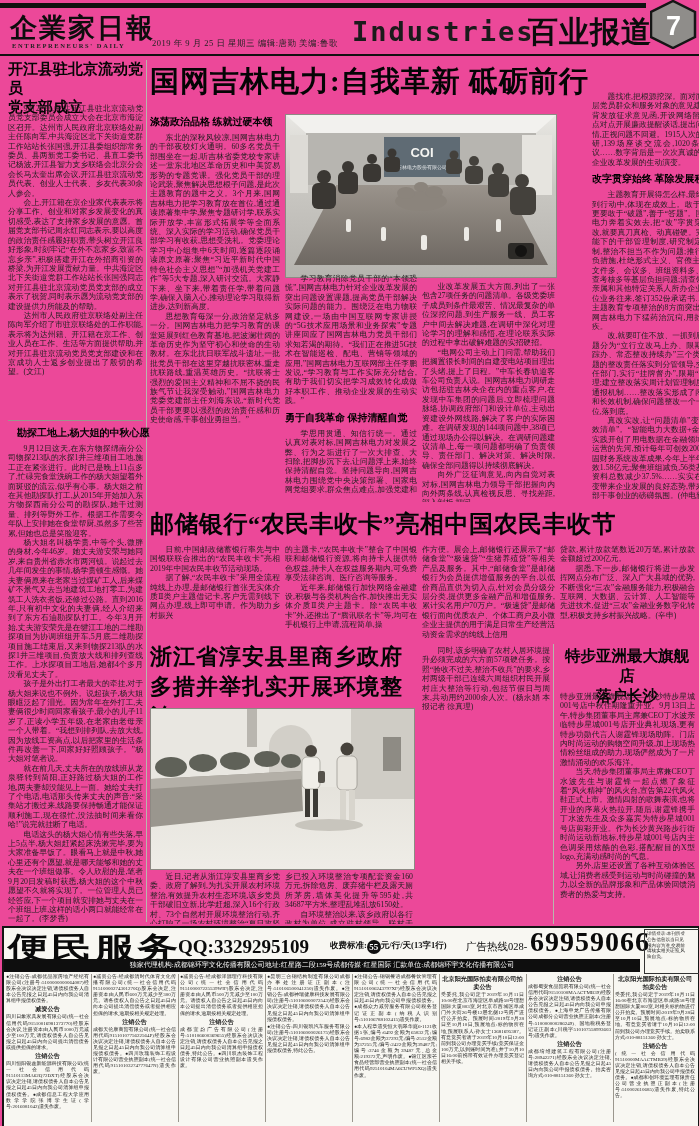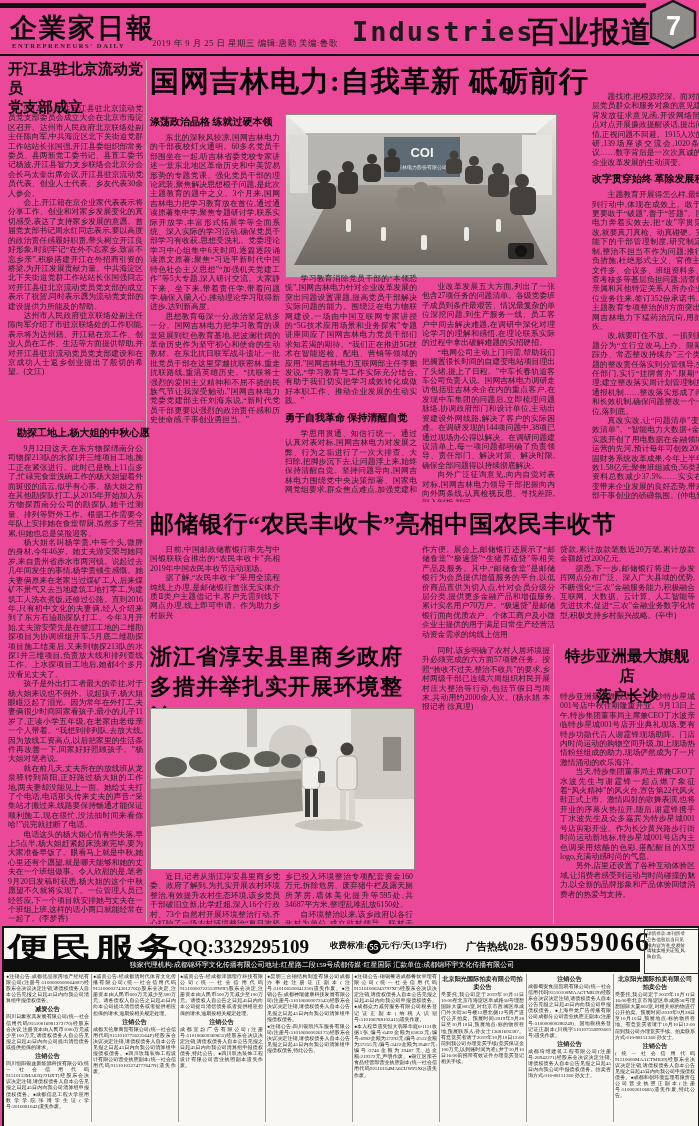--- a/index.html
+++ b/index.html
@@ -32,21 +32,21 @@
   .hl-tebu{font-size:15.5px;line-height:20px;text-align:center;}
   
   .photo{position:absolute;border:1px solid #8d8a83;background:#cfcdc8;}
   
   .footerbox{left:2px;top:926px;width:694px;height:198px;border:2px solid #141414;background:#f8f7f2;}
   .bm-title{left:8px;top:928px;font-size:30px;font-weight:900;transform:scaleX(1.35);transform-origin:left;letter-spacing:2px;color:#0a0a0a;}
   .bm-qq{left:178px;top:936px;font-size:19px;font-weight:900;color:#0a0a0a;}
   .bm-fee{left:330px;top:940px;font-size:8.5px;font-weight:bold;color:#111;}
   .fee-circle{display:inline-block;width:14px;height:14px;border-radius:50%;background:#111;color:#fff;
               font-size:9px;line-height:14px;text-align:center;vertical-align:-2px;font-weight:bold;}
-  .bm-hotlbl{left:466px;top:940px;font-size:10.5px;font-weight:700;color:#0a0a0a;}
+  .bm-hotlbl{left:466px;top:940px;font-size:10.5px;font-weight:400;color:#0a0a0a;}
   .bm-hotnum{left:530px;top:926px;font-size:28px;font-weight:900;letter-spacing:1px;color:#0a0a0a;}
   .bm-bar{left:4px;top:959px;width:636px;height:13px;background:#0e0e0e;color:#fff;font-size:7px;line-height:13px;display:flex;justify-content:center;padding:0 6px;box-sizing:border-box;}
   .bm-notice{left:644px;top:929px;width:51px;height:41px;border:1px solid #333;font-size:4.6px;line-height:5.8px;padding:1px 2px;color:#222;overflow:hidden;}
   .adcol{position:absolute;top:974px;height:148px;width:83px;font-size:5px;line-height:6.1px;text-align:justify;overflow:hidden;color:#1f1f1f;}
   .adcol .adh{font-weight:bold;text-align:center;font-size:6.2px;line-height:8px;margin:1px 0;}
   .adcol .adh:empty,.adcol .adp:empty{display:none;}
   .adcol .adp{margin:0 0 1px 0;}
   .addiv{position:absolute;top:974px;height:148px;width:1px;background:#9b978e;}
 </style>
 </head>
@@ -174,20 +174,24 @@
     <p class="p">主题教育开展得怎么样,最终要落实到行动中,体现在成效上。敢于“提问”,更要敢于“破题”,善于“答题”。国网吉林电力奔着实效去,把“改”字贯穿始终。改,就要真刀真枪、动真碰硬。完善能上能下的干部管理制度,研究制定容错机制,整治不担当不作为问题;推行15项减负措施,杜绝形式主义、官僚主义,破除文件多、会议多、班组资料多、监督检查考核多等基层负担问题;清查领导干部亲属和其他特定关系人所办企业与本单位业务往来,签订352份承诺书……瞄准主题教育专项整治的8方面突出问题,国网吉林电力下猛药治沉疴,用拙力破顽疾。</p>
     <p class="p">改,就要盯住不放、一抓到底。将问题分为“立行立改马上办、限期整改跟踪办、常态整改持续办”三个类型;将问题的整改责任落实到分管领导,交办到责任部门,实行“挂牌督办”,限期“销号”管理;建立整改落实周计划管理制度和定期通报机制……整改落实形成了闭环管理和长效机制,确保问题整改一个一个抓到位,落到底。</p>
     <p class="p">真改实改,让“问题清单”变成了“成效清单”。“智能电力大数据+金融”创新实践开创了用电数据在金融领域商业化运营的先河,预计每年可创效200万元;巩固财务系统改革成果,今年上半年综合创效1.58亿元;聚焦班组减负,56类基层班组资料总数减少37.5%……实实在在的改变带来企业发展的良好态势,带来党员干部干事创业的磅礴氛围。(仲电新)</p>
   </div>
 
   <div class="hl hl-youchu abs" style="left:150px;top:508px;width:549px;">邮储银行“农民丰收卡”亮相中国农民丰收节</div>
   <div class="art" style="left:150px;top:545px;width:130px;height:94px;">
     <p class="p">日前,中国邮政储蓄银行率先与中国银联联合推出的“农民丰收卡”亮相2019年中国农民丰收节活动现场。</p>
     <p class="p">据了解,“农民丰收卡”采用全流程纯线上办理,是邮储银行首张无实体介质Ⅱ类户主题借记卡,客户无需到线下网点办理,线上即可申请。作为助力乡村振兴</p>
   </div>
+  <div class="art" style="left:285px;top:545px;width:132px;height:94px;">
+    <p class="p" style="text-indent:0;">的主题卡,“农民丰收卡”整合了中国银联和邮储银行资源,将向持卡人提供特色权益,持卡人在权益服务期内,可免费享受法律咨询、医疗咨询等服务。</p>
+    <p class="p">近年来,邮储银行加快网络金融建设,积极与各类机构合作,加快推出无实体介质Ⅱ类户主题卡。除“农民丰收卡”外,还推出了“腾讯联名卡”等,均可在手机银行上申请,流程简单,操</p>
+  </div>
   <div class="art" style="left:422px;top:545px;width:133px;height:96px;">
     <p class="p" style="text-indent:0;">作方便。展会上,邮储银行还展示了“邮储食堂”“极速贷”“生猪养殖贷”等相关产品及服务。其中,“邮储食堂”是邮储银行为会员提供增值服务的平台,以低价商品直供为切入点,针对会员分级分层分类,提供更多金融产品和增值服务,累计实名用户70万户。“极速贷”是邮储银行面向优质农户、个体工商户及小微企业主提供的用于满足日常生产经营活动资金需求的纯线上信用</p>
   </div>
   <div class="art" style="left:560px;top:545px;width:135px;height:96px;">
     <p class="p" style="text-indent:0;">贷款,累计放款笔数近20万笔,累计放款金额超过200亿元。</p>
     <p class="p">据悉,下一步,邮储银行将进一步发挥网点分布广泛、深入广大县域的优势,不断强化“三农”金融服务能力,积极融合互联网、大数据、云计算、人工智能等先进技术,促进“三农”金融业务数字化转型,积极支持乡村振兴战略。(辛申)</p>
   </div>
 
   <div class="hl hl-zj pre abs" style="left:150px;top:642px;width:275px;">浙江省淳安县里商乡政府
 多措并举扎实开展环境整治</div>

